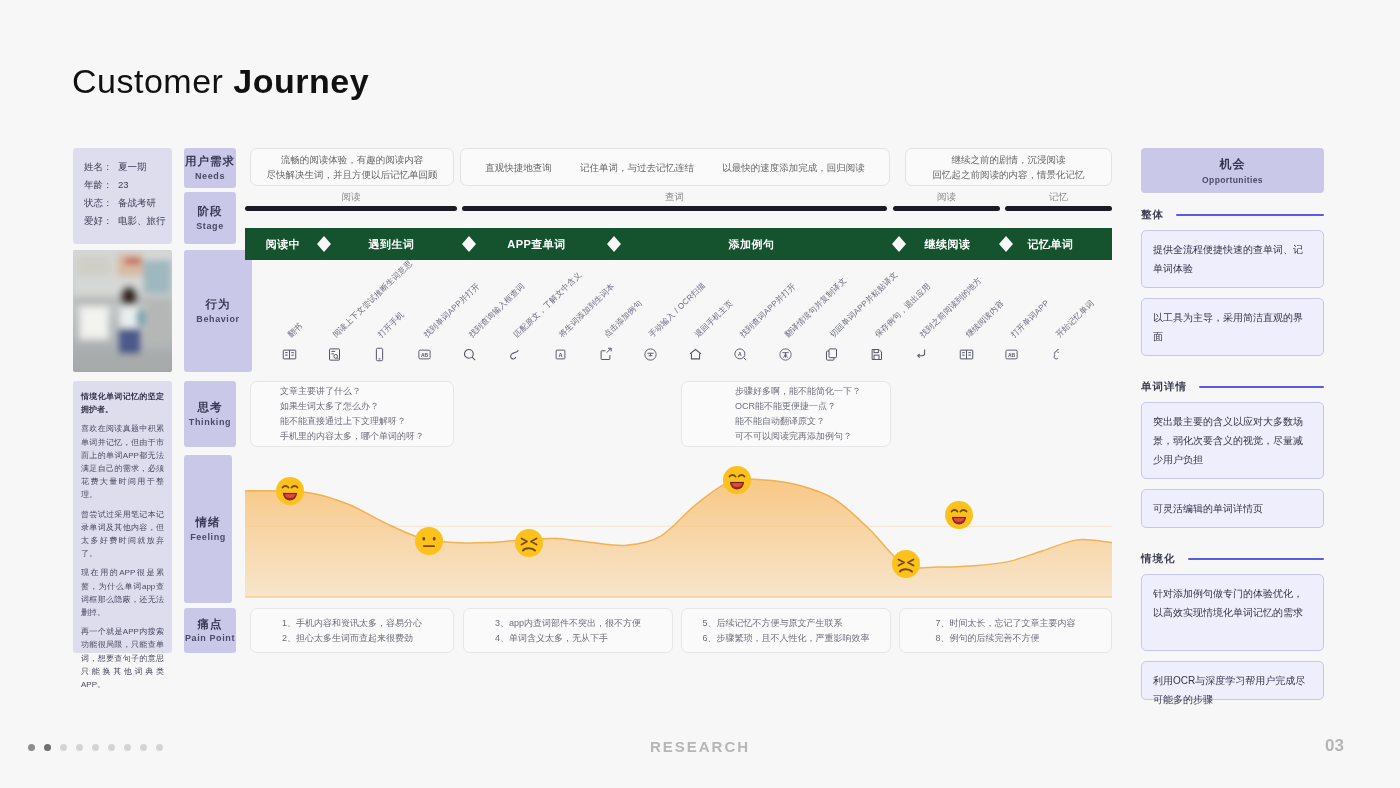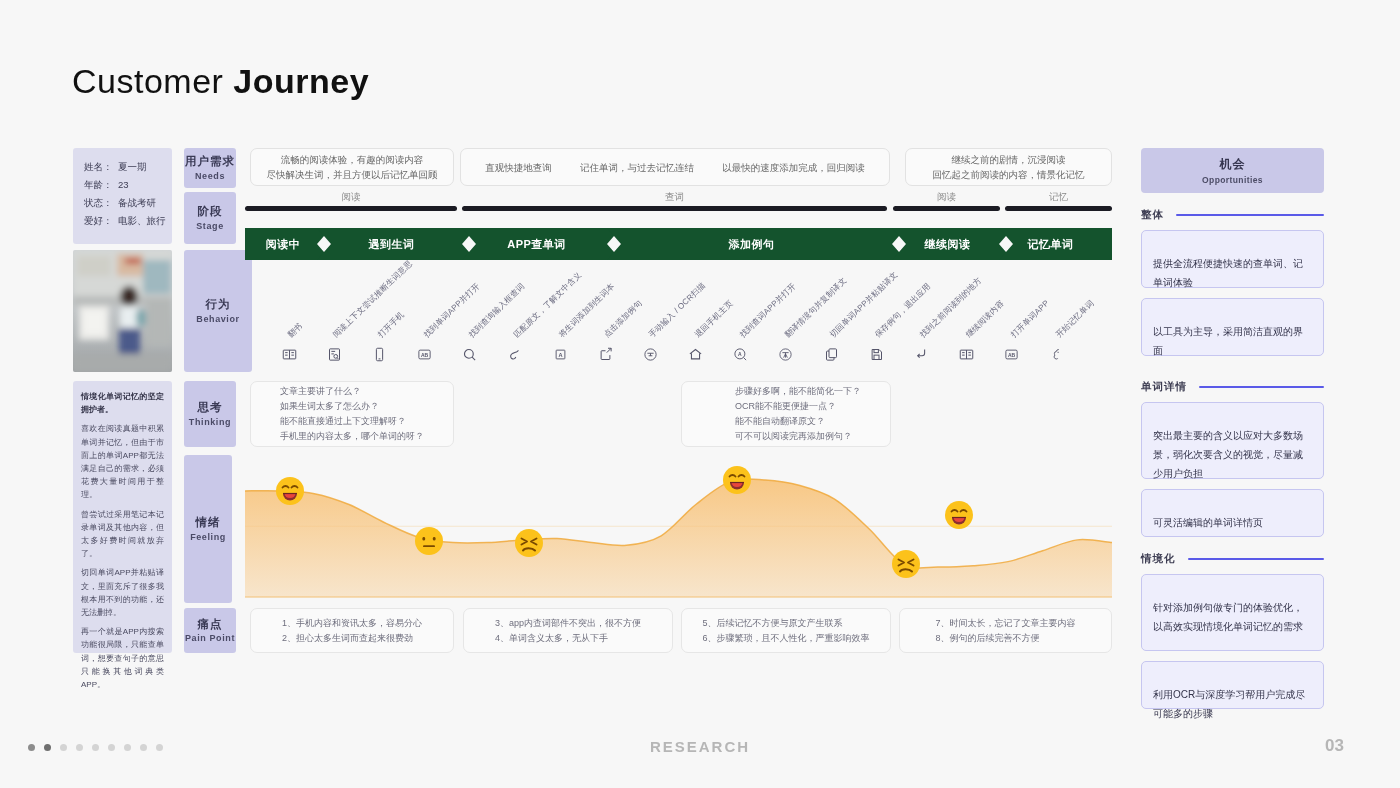--- a/index.html
+++ b/index.html
@@ -109,21 +109,21 @@
     color:#35354f;
   }
   .opp-header .cn{font-size:12px;font-weight:700;letter-spacing:1px;}
   .opp-header .en{font-size:8.5px;font-weight:600;letter-spacing:.4px;margin-top:2px;color:#4c4c66;}
   .opp-sec{position:absolute;left:1141px;width:183px;display:flex;align-items:center;}
   .opp-sec .label{font-size:10.5px;color:#3d3d52;font-weight:600;letter-spacing:1px;white-space:nowrap;}
   .opp-sec .rule{flex:1;height:2px;background:#5a5ae8;margin-left:12px;border-radius:2px;}
   .opp-card{
     position:absolute;left:1141px;width:183px;
     background:#eeeefc;border:1px solid #c6c6f0;border-radius:5px;
-    box-sizing:border-box;padding:23px 11px;
+    box-sizing:border-box;padding:9px 11px;
     font-size:10px;line-height:19px;color:#33334a;
   }
 
   
   .dots{position:absolute;left:28px;top:744px;display:flex;gap:9px;}
   .dot{width:7px;height:7px;border-radius:50%;background:#d4d4d4;}
   .dot.a{background:#8d8d8d;}
   .dot.b{background:#6f6f6f;}
   .footer-word{
     position:absolute;left:0;right:0;top:738px;text-align:center;
@@ -176,21 +176,21 @@
         <rect x="0" y="104" width="99" height="18" fill="#a8abab"></rect>
         <rect x="74" y="50" width="25" height="46" fill="#b4b7b6"></rect>
       </g>
     </svg>
   </div>
 
   <div class="persona-bio" id="persona-bio">
       <p><b>情境化单词记忆的坚定拥护者。</b></p>
       <p>喜欢在阅读真题中积累单词并记忆，但由于市面上的单词APP都无法满足自己的需求，必须花费大量时间用于整理。</p>
       <p>曾尝试过采用笔记本记录单词及其他内容，但太多好费时间就放弃了。</p>
-      <p>切回单词APP并粘贴译文，里面充斥了很多我根本用不到的功能，还无法删掉。</p>
+      <p>现在用的APP很是累赘，为什么单词app查词框那么隐蔽，还无法删掉。</p>
       <p>再一个就是APP内搜索功能很局限，只能查单词，想要查句子的意思只能换其他词典类APP。</p>
     </div>
 
   <div class="rowlabel" style="left:184px;top:148px;width:52px;height:40px;position:absolute;">
     <span class="cn">用户需求</span>
     <span class="en">Needs</span>
   </div>
   <div class="rowlabel" style="left:184px;top:192px;width:52px;height:52px;position:absolute;">
     <span class="cn">阶段</span>
     <span class="en">Stage</span>

